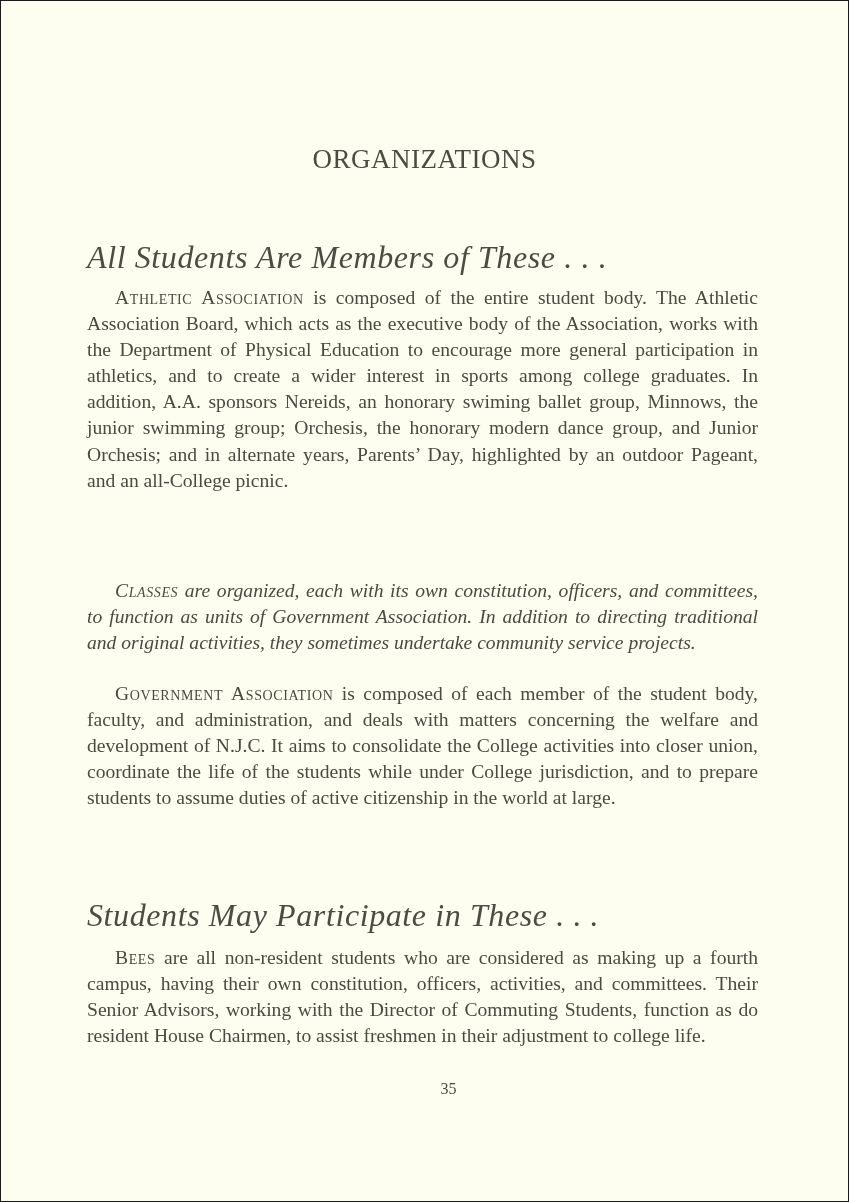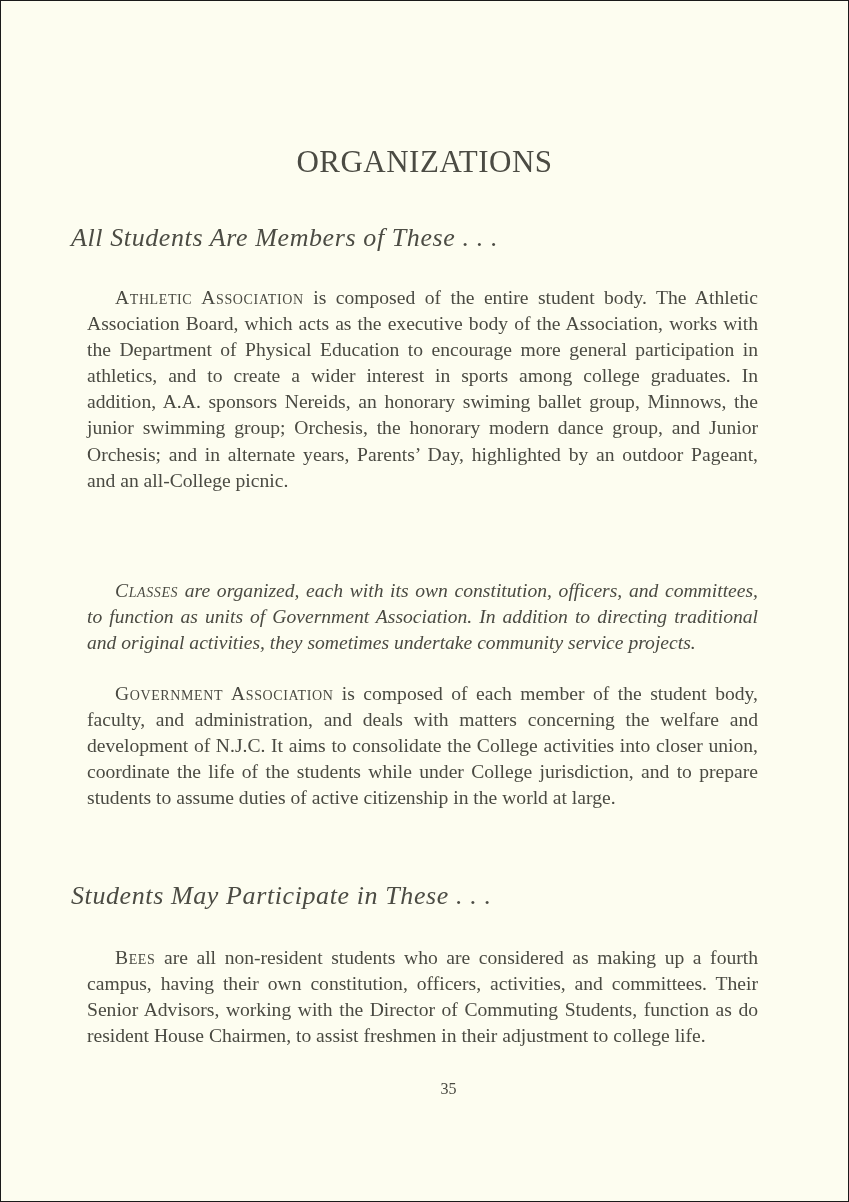--- a/index.html
+++ b/index.html
@@ -18,33 +18,33 @@
       background: #fdfdf0;
       font-family: "Liberation Serif", "DejaVu Serif", serif;
       color: #4a4a42;
     }
     .title {
       position: absolute;
       top: 143px;
       left: 0;
       width: 100%;
       text-align: center;
-      font-size: 31px;
+      font-size: 27px;
       letter-spacing: 0.5px;
       color: #4b4b43;
       margin: 0;
       font-weight: normal;
     }
     .section-heading {
       position: absolute;
       left: 70px;
-      margin: 0;
+      margin: 16px;
       font-style: italic;
       font-weight: normal;
-      font-size: 26px;
+      font-size: 32px;
       color: #4c4c44;
       letter-spacing: 0.6px;
     }
     .sh1 { top: 222px; }
     .sh2 { top: 880px; font-style: italic; }
     .para {
       position: absolute;
       left: 70px;
       width: 671px;
       margin: 16px;

